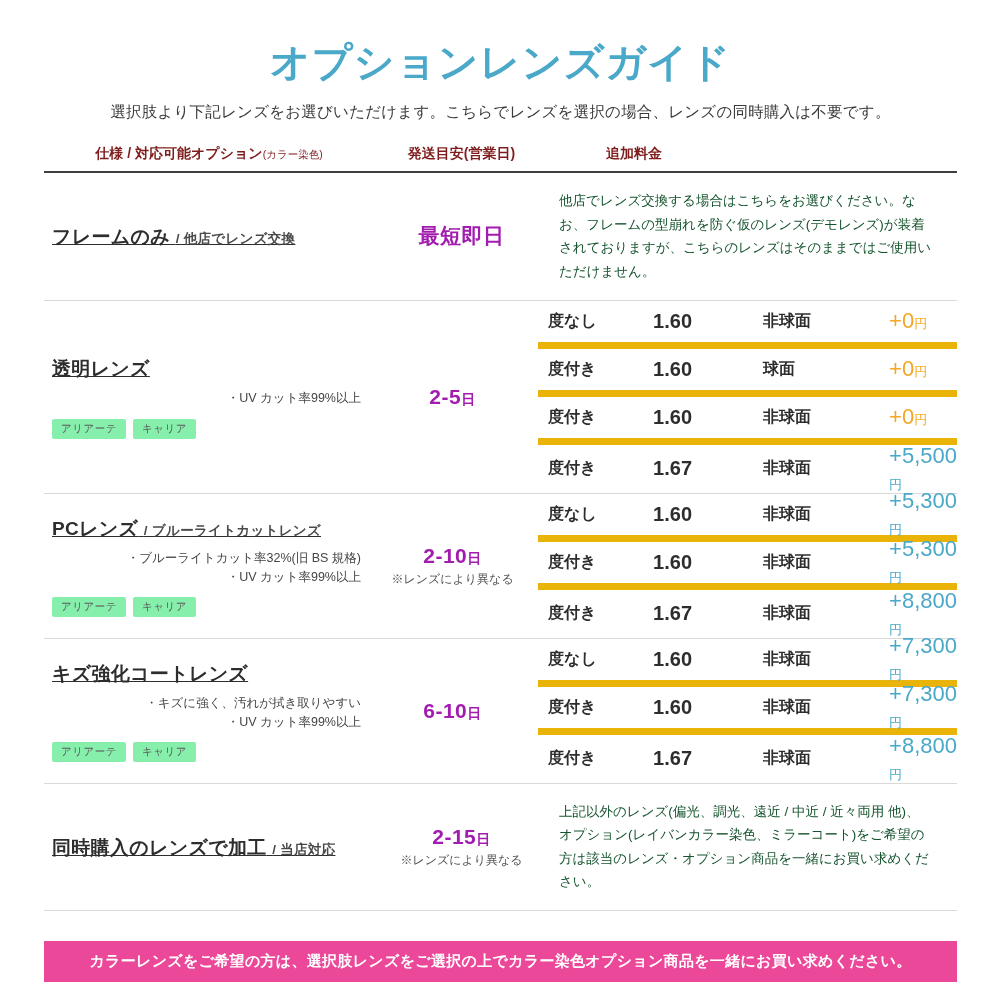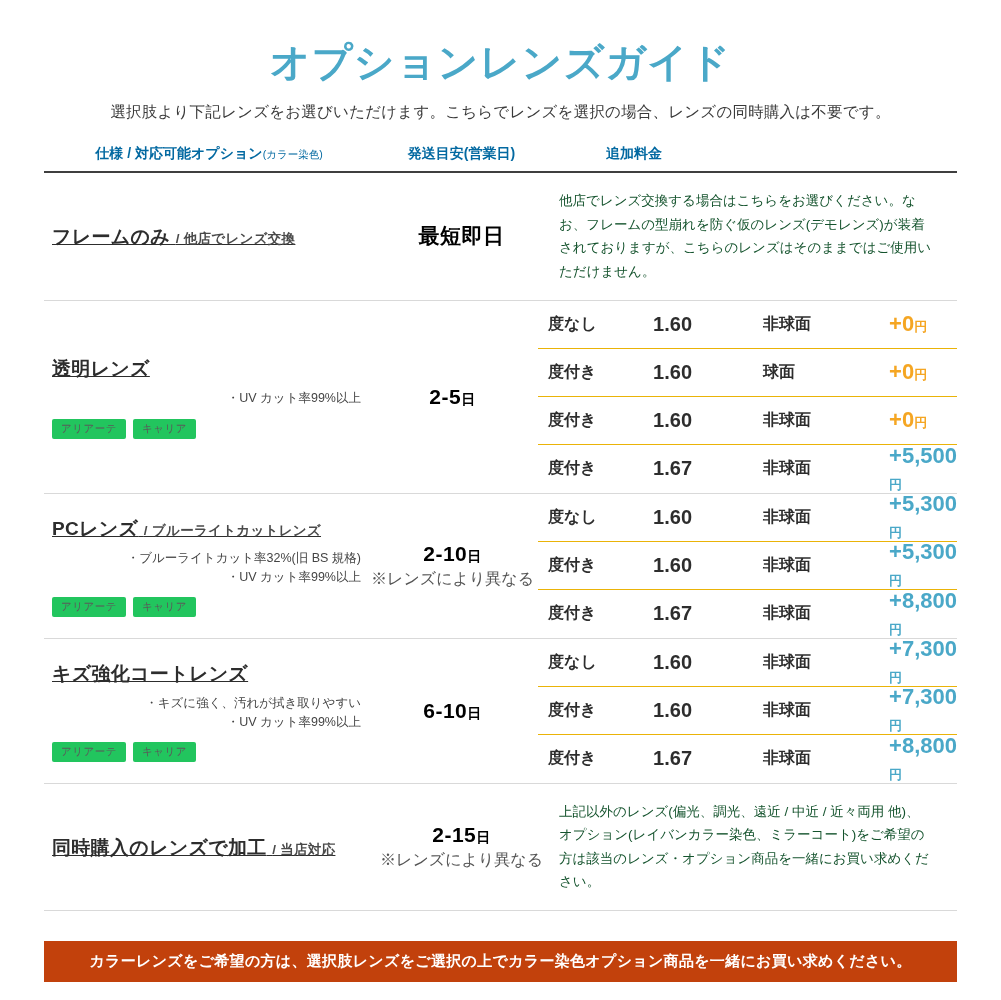--- a/index.html
+++ b/index.html
@@ -37,21 +37,21 @@
     font-size: 15.5px;
     color: #3a3a3a;
     margin-top: 16px;
     letter-spacing: 0.2px;
   }
 
   
   .col-head {
     display: flex;
     align-items: flex-end;
-    color: #0369a1;
+    color: #7f1d1d;
     font-size: 14px;
     font-weight: bold;
     margin-top: 22px;
     padding-bottom: 8px;
   }
   .col-head .c1 { width: 330px; text-align: center; }
   .col-head .c2 { width: 175px; text-align: center; }
   .col-head .c3 { width: 320px; text-align: center; }
   .col-head .c4 { width: 170px; text-align: center; }
   .small-note { font-size: 10.5px; font-weight: normal; }
@@ -111,79 +111,79 @@
     line-height: 1.55;
   }
   .bullets div { white-space: nowrap; text-align: right; }
   .tags {
     margin-top: 10px;
     display: flex;
     gap: 7px;
   }
   .tag {
     display: inline-block;
-    background: #22c55e;
+    background: #86efac;
     color: #5a5a5a;
     font-size: 10.5px;
     padding: 3px 9px;
     border-radius: 2px;
     letter-spacing: 0.5px;
   }
 
   .ship-val {
     font-size: 21px;
     font-weight: bold;
-    color: #000000;
+    color: #a21caf;
     letter-spacing: 0.5px;
   }
   .ship-val .unit { font-size: 14px; }
   .ship-note {
-    font-size: 16px;
+    font-size: 12px;
     color: #555;
     margin-top: 3px;
   }
 
   
   .spec-row {
     display: flex;
     align-items: center;
     height: 48px;
-    border-bottom: 1px solid #eab308;
+    border-bottom: 7px solid #eab308;
     padding-left: 10px;
     box-sizing: border-box;
   }
   .spec-row.lastsub { border-bottom: none; }
   .sp-deg  { width: 105px; font-size: 16px; font-weight: bold; color: #2d2d2d; }
   .sp-idx  { width: 110px; font-size: 20px; font-weight: bold; color: #2d2d2d; }
   .sp-des  { width: 120px; font-size: 16px; font-weight: bold; color: #2d2d2d; }
   .sp-price{
     flex: 1;
     text-align: left;
     font-size: 22px;
-    font-weight: bold;
+    font-weight: normal;
     padding-left: 6px;
   }
   .sp-price .yen { font-size: 13px; }
   .price-free { color: #f5a623; }
   .price-add  { color: #4aa8c8; }
 
   .desc-text {
     flex: 1;
     font-size: 13.5px;
     color: #14532d;
     line-height: 1.75;
     padding: 16px 24px 16px 10px;
     display: flex;
     align-items: center;
   }
 
   
   .banner {
     margin-top: 30px;
-    background: #c2410c;
+    background: #ec4899;
     color: #ffffff;
     font-size: 15px;
     font-weight: bold;
     text-align: center;
     padding: 11px 0;
     letter-spacing: 0.3px;
   }
 </style>
 </head>
 <body>

